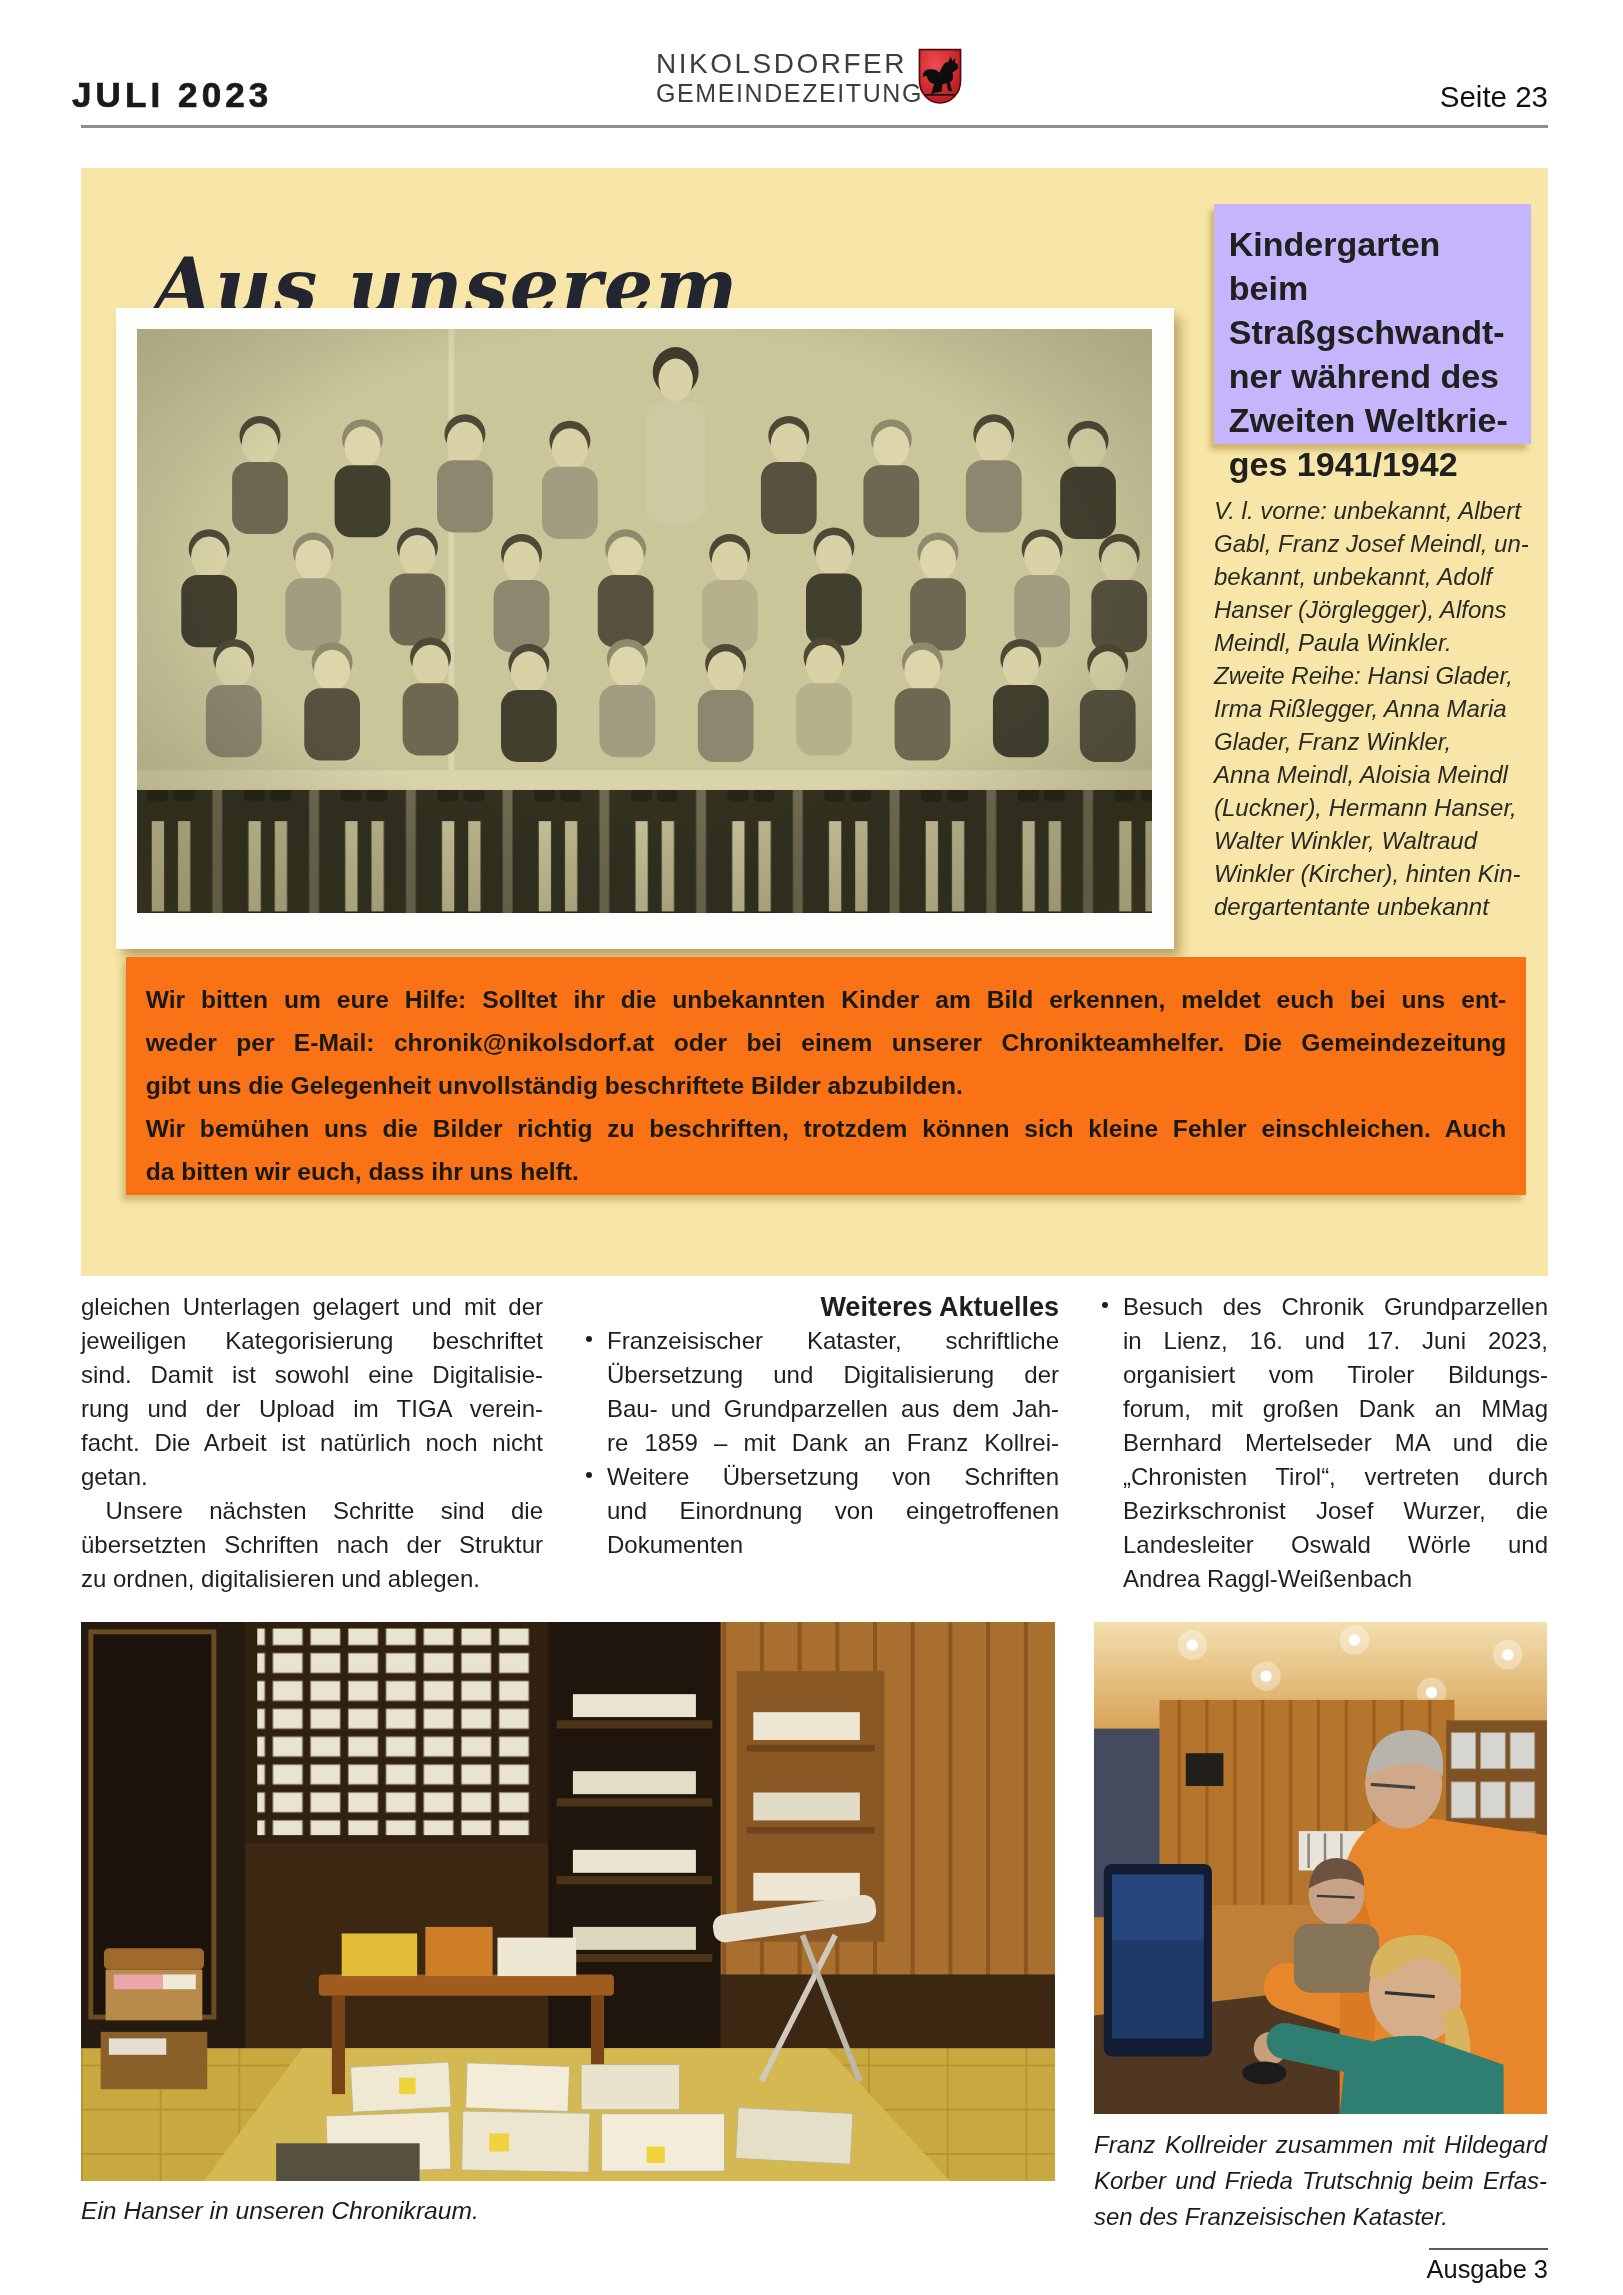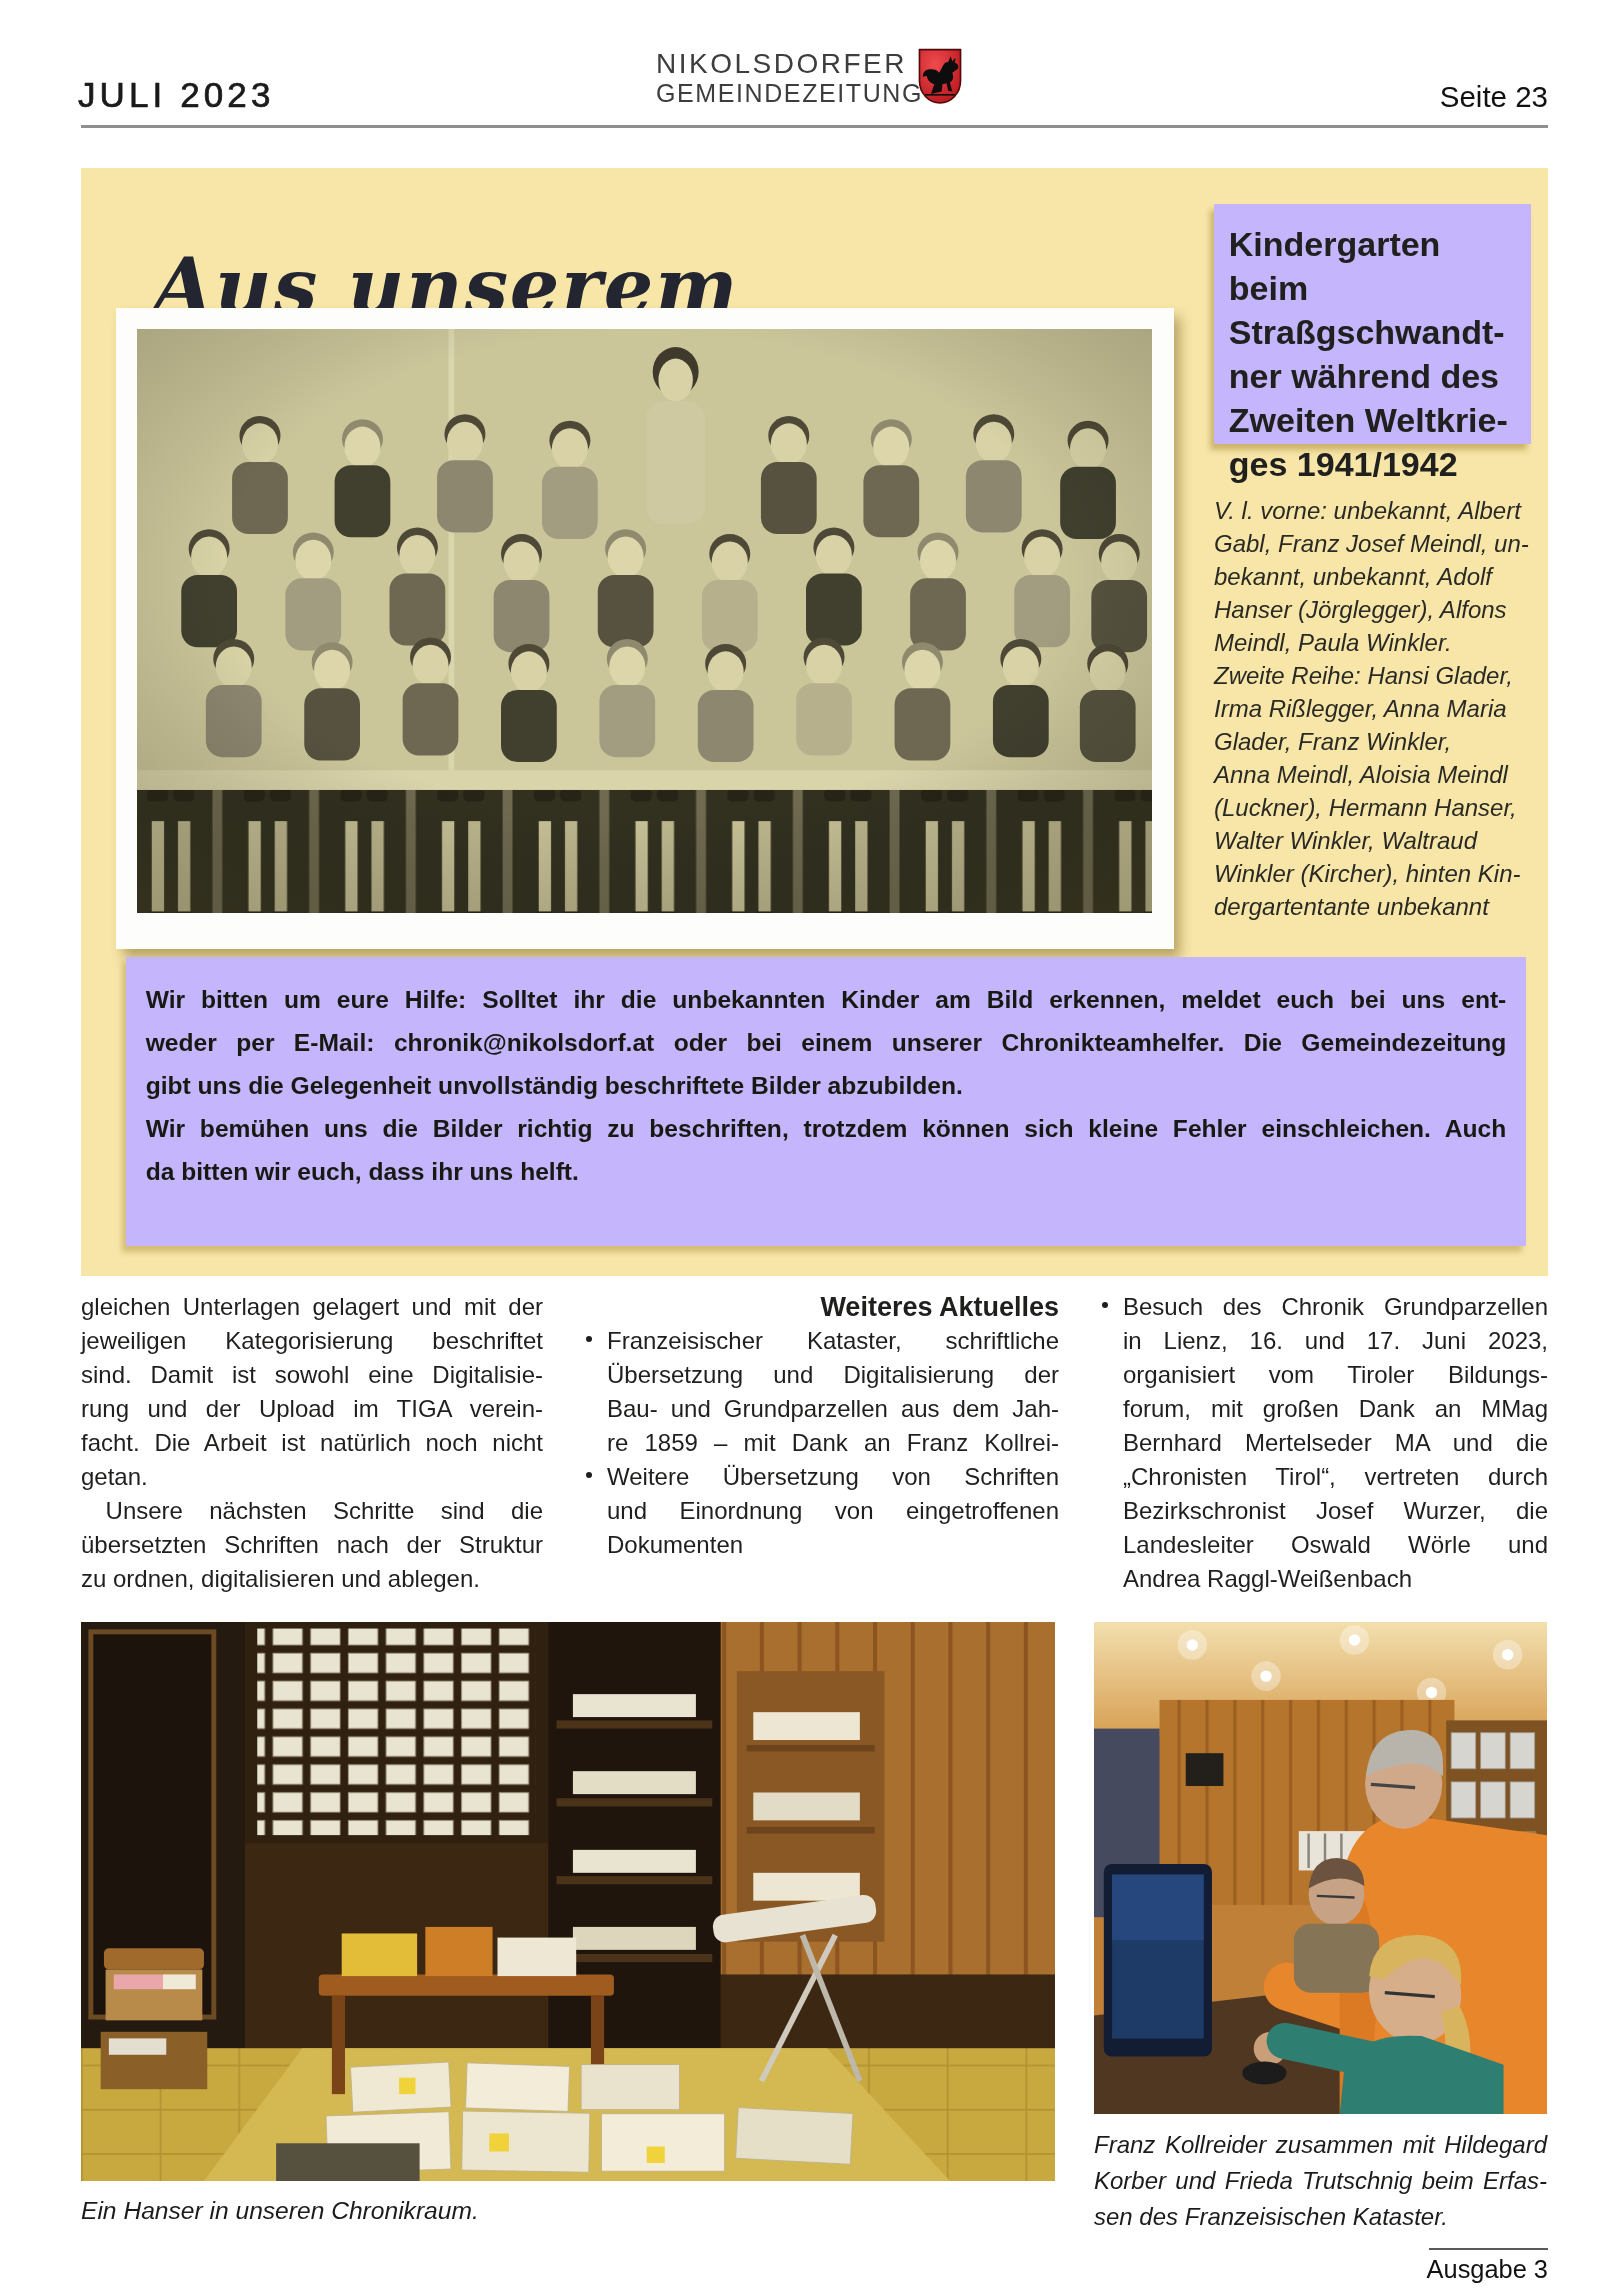--- a/index.html
+++ b/index.html
@@ -1,21 +1,21 @@
 <!DOCTYPE html>
 <html style="font-size:13px"><head>
 <meta charset="utf-8">
 <style>
   html,body{margin:0;padding:0;background:#e8e8e8;}
   .page{position:relative;width:1623px;height:2295px;background:#ffffff;
         font-family:"Liberation Sans",sans-serif;color:#1f1f1d;overflow:hidden;}
 
   
-  .issue{position:absolute;left:78px;top:75px;font-size:35px;letter-spacing:4.1px;
-         font-weight:400;-webkit-text-stroke:0.7px #1a1a1a;color:#1a1a1a;}
+  .issue{position:absolute;left:72px;top:75px;font-size:35px;letter-spacing:4.1px;
+         font-weight:700;-webkit-text-stroke:0.7px #1a1a1a;color:#1a1a1a;}
   .masthead-text{position:absolute;left:656px;top:48px;color:#3d3d3d;line-height:1.12;}
   .masthead-text .l1{font-size:28px;letter-spacing:2.5px;}
   .masthead-text .l2{font-size:25px;letter-spacing:1.6px;}
   .crest{position:absolute;left:917px;top:48px;width:46px;height:57px;}
   .pageno{position:absolute;right:75px;top:80px;font-size:29.5px;color:#111;}
   .hrule{position:absolute;left:81px;top:125px;width:1467px;height:3.3px;background:#8f8f8f;}
 
   
   .cream{position:absolute;left:81px;top:168px;width:1467px;height:1108px;background:#f7e6a8;}
   .script-title{position:absolute;left:72px;top:21px;width:1107px;
@@ -23,21 +23,21 @@
       font-size:78px;letter-spacing:1.6px;color:#232631;}
   .photo-frame{position:absolute;left:35px;top:140px;width:1058px;height:641px;background:#fdfdfb;
       box-sizing:border-box;padding:21px 21px 36px 21px;
       box-shadow:7.4px 9px 11.5px rgba(110,85,20,.45);}
   .photo-frame svg{display:block;width:1015px;height:584px;}
   .headline-box{position:absolute;left:1133px;top:36px;width:317px;height:240px;background:#c4b5fd;
       box-sizing:border-box;padding:18px 14.8px;box-shadow:-4.1px 5.7px 5.7px rgba(140,100,10,.38);
       font-size:34px;line-height:44px;font-weight:700;color:#20201e;white-space:pre-line;}
   .names{position:absolute;left:1133px;top:326px;width:344px;
       font-style:italic;font-size:24px;line-height:33px;color:#2a2a24;white-space:pre-line;}
-  .help-box{position:absolute;left:45px;top:789px;width:1400px;height:289px;background:#c4b5fd;
+  .help-box{position:absolute;left:45px;top:789px;width:1400px;height:238px;background:#f97316;
       box-sizing:border-box;padding:21px 19.7px 0 19.7px;box-shadow:-4.1px 5.7px 5.7px rgba(140,100,10,.32);
       font-size:24.6px;line-height:43px;font-weight:700;color:#191914;}
   .help-box .thanks{text-align:right;font-style:italic;}
   .jl{text-align:justify;text-align-last:justify;}
 
   
   .cols{position:absolute;left:81px;top:1290px;width:1467px;display:flex;justify-content:space-between;}
   .col{font-size:24px;line-height:34px;}
   .col1{width:462px;}
   .col2{width:480px;}

